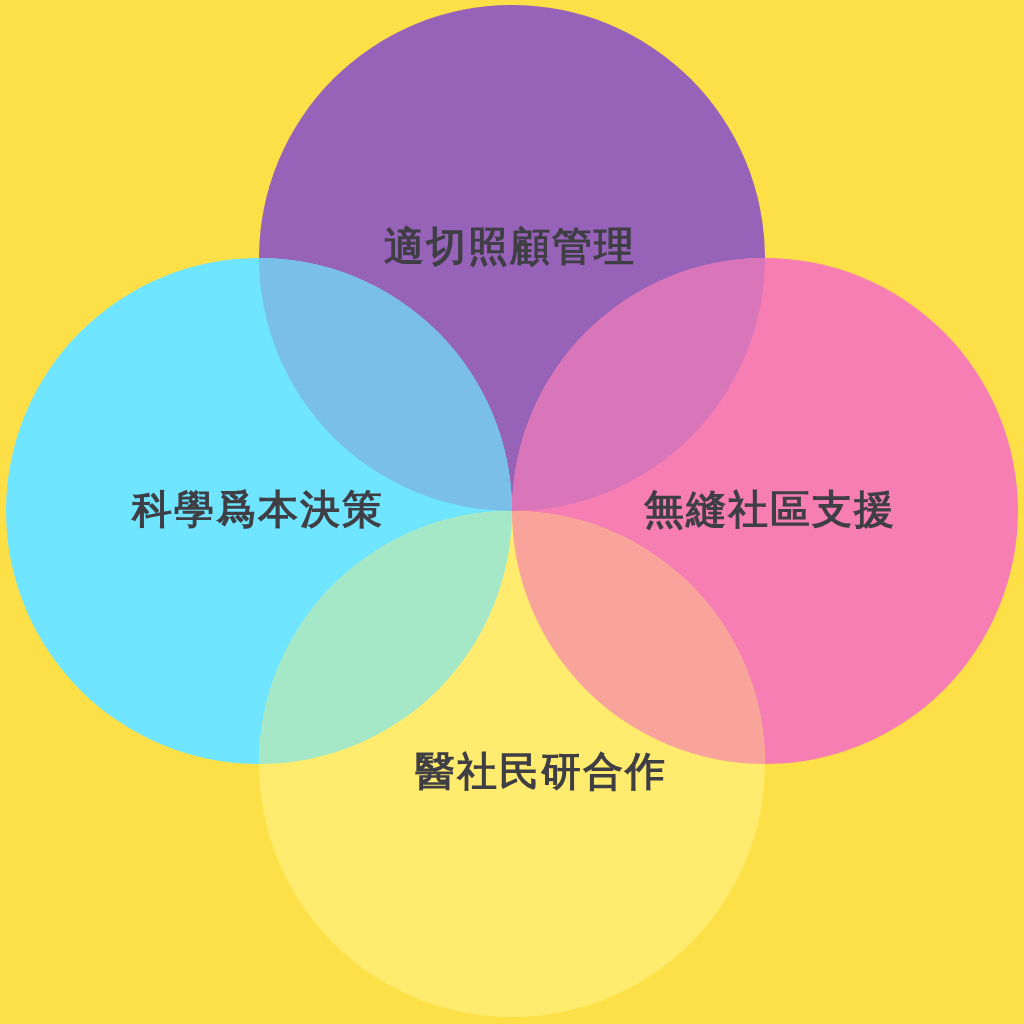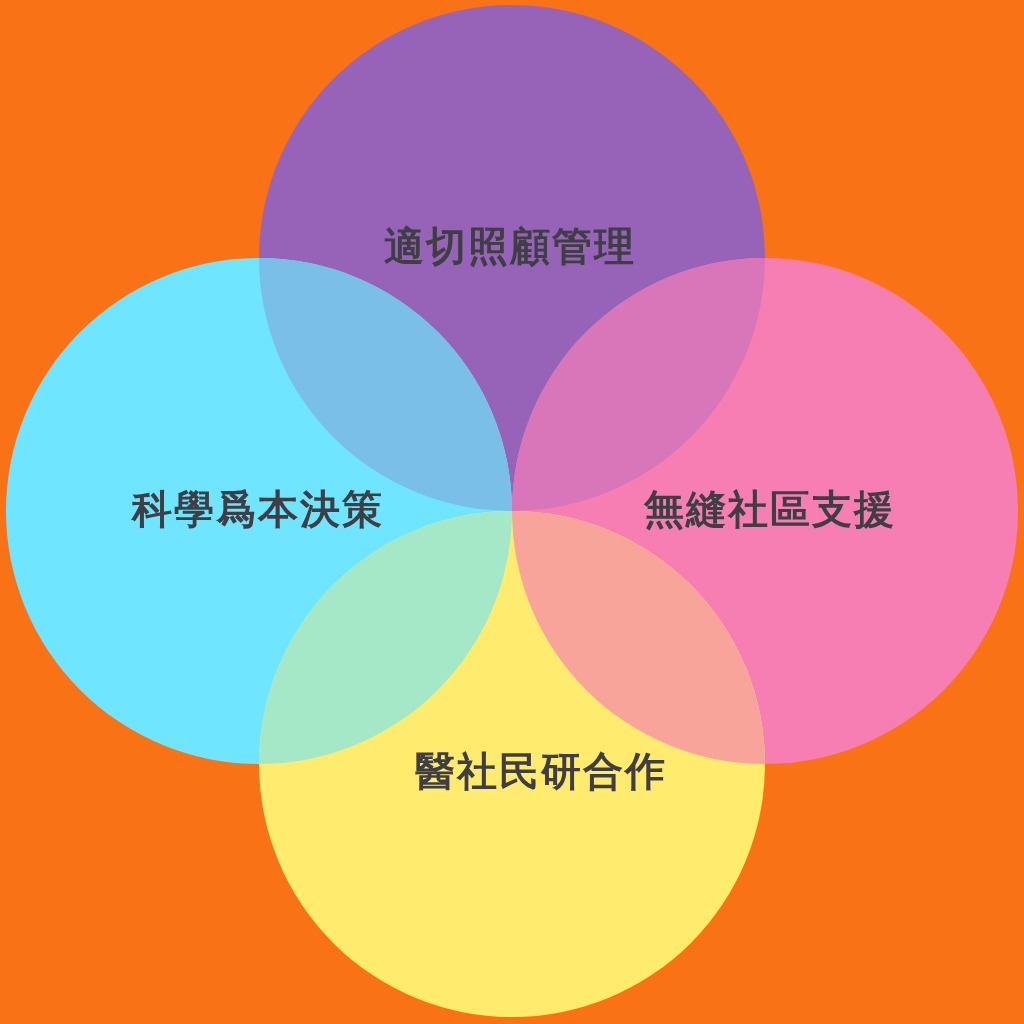--- a/index.html
+++ b/index.html
@@ -4,21 +4,21 @@
 <style>
   html, body {
     margin: 0;
     padding: 0;
     background: #ffffff;
   }
   .stage {
     position: relative;
     width: 1024px;
     height: 1024px;
-    background: #f97316;
+    background: #fde047;
     overflow: hidden;
     font-family: "Liberation Sans", "DejaVu Sans", sans-serif;
   }
   .venn-svg {
     position: absolute;
     left: 0;
     top: 0;
     width: 1024px;
     height: 1024px;
     display: block;

